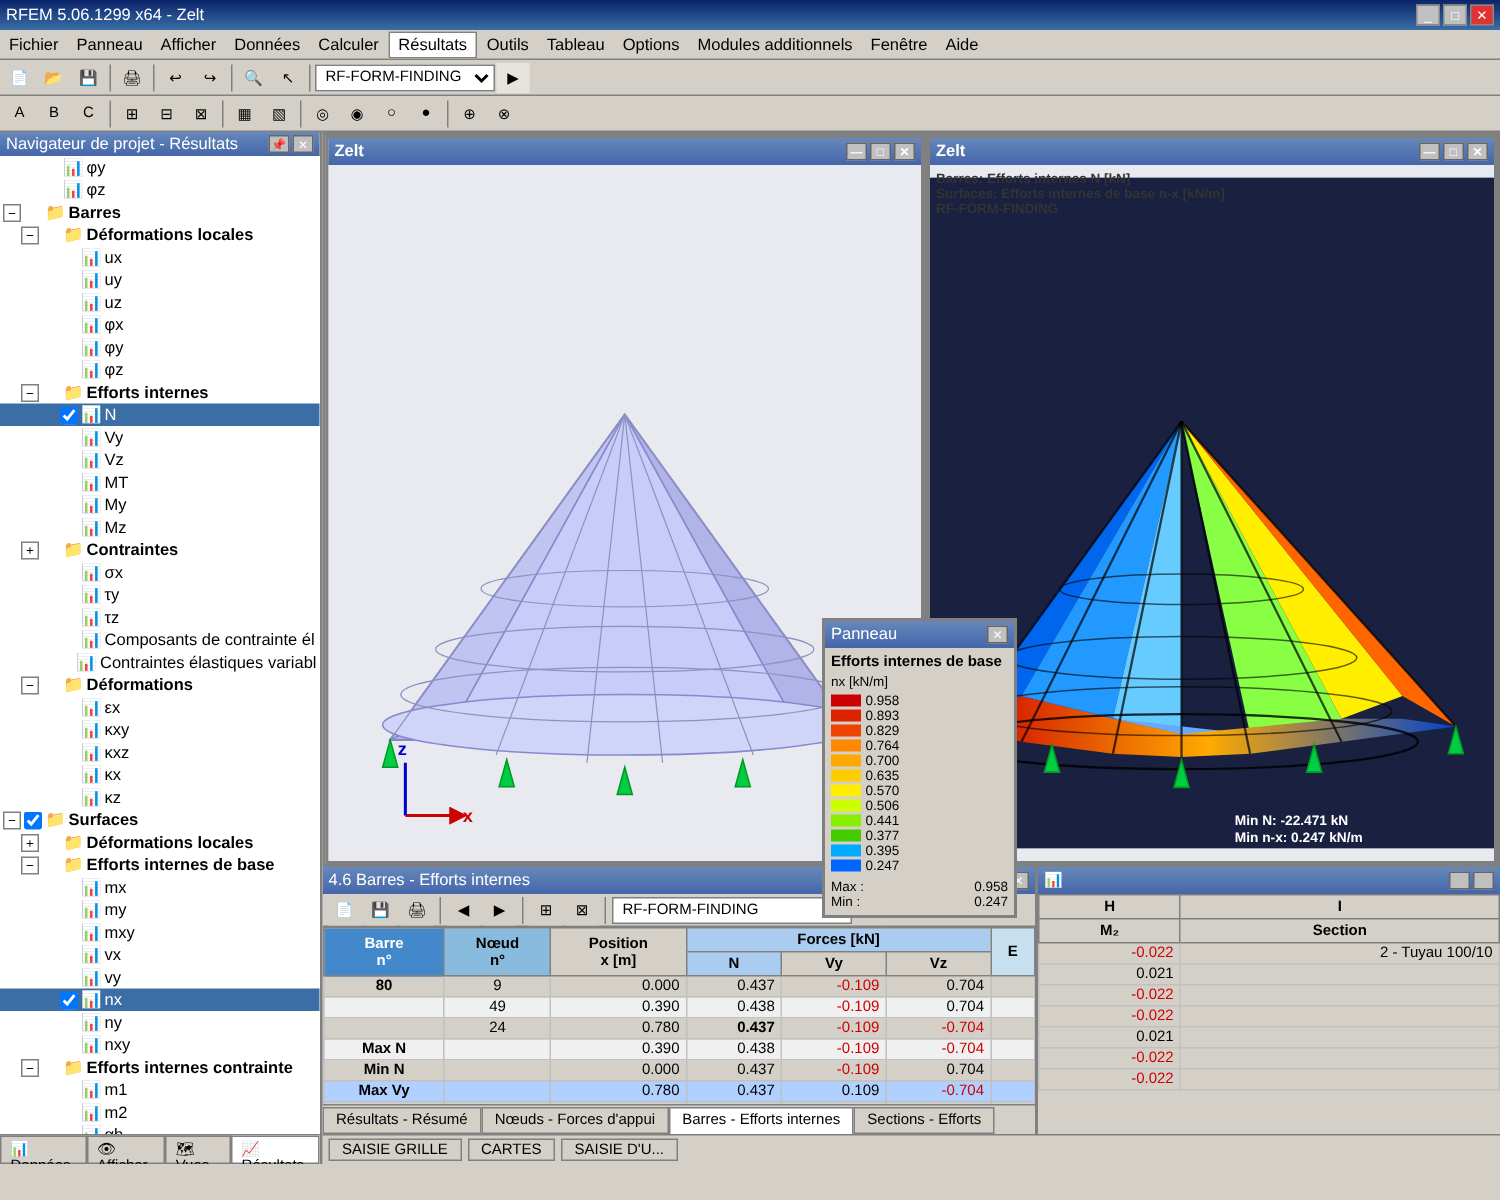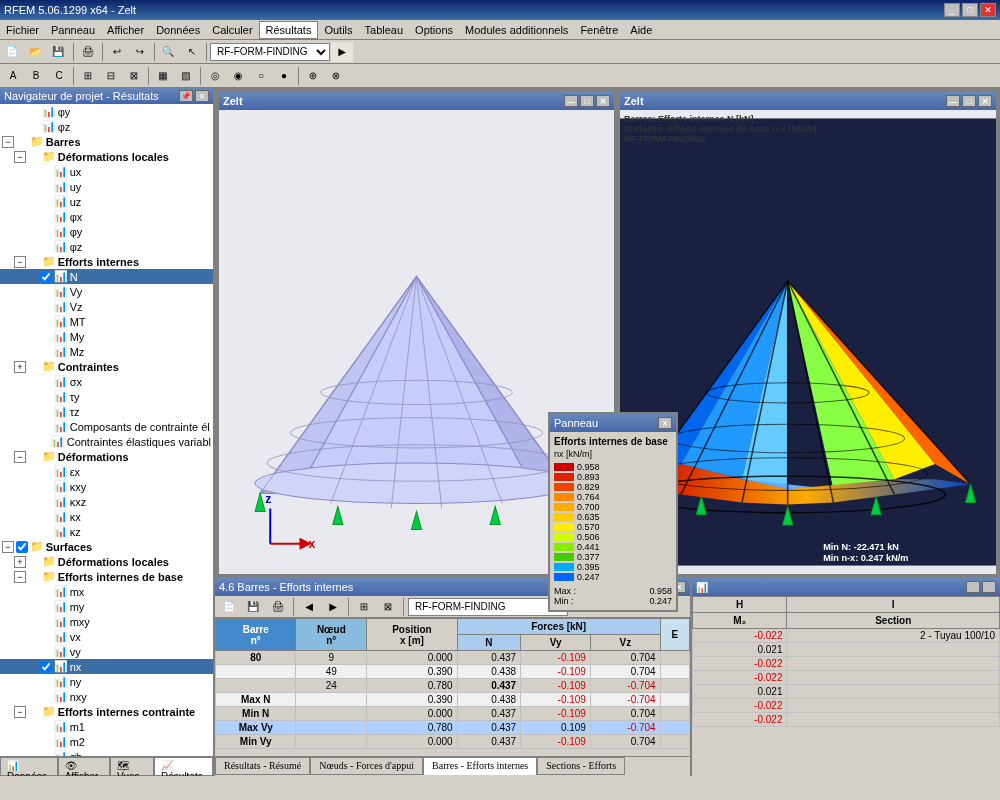--- a/index.html
+++ b/index.html
@@ -744,21 +744,21 @@
     <td>0.000</td>
     <td style="font-weight:normal">0.437</td>
     <td style="color:#cc0000">-0.109</td>
     <td style="color:#000">0.704</td>
     <td></td>
   </tr>
               </tbody>
           </table>
         </div>
 
-        <div id="tab-bar" style="height:20px;background:#d4d0c8;display:flex;align-items:flex-start;border-top:1px solid #808080;font-family:Liberation Serif, serif;">
+        <div id="tab-bar" style="height:20px;background:#d4d0c8;display:flex;align-items:center;border-top:1px solid #808080;">
         <div class="tab-btn">Résultats - Résumé</div>
             <div class="tab-btn">Nœuds - Forces d'appui</div>
             <div class="tab-btn active">Barres - Efforts internes</div>
             <div class="tab-btn">Sections - Efforts</div>
           </div>
       </div>
 
       <div id="right-mini-panel" style="width:310px;display:flex;flex-direction:column;border-left:2px solid #808080;background:#d4d0c8;">
         <div style="background:linear-gradient(to bottom,#6688bb,#4466aa);color:#fff;height:18px;display:flex;align-items:center;padding:0 4px;font-size:11px;justify-content:space-between;">
           <span style="font-size:10px;">📊</span>
@@ -807,20 +807,25 @@
                 <tr>
     <td style="color:#cc0000">-0.022</td>
     <td></td>
   </tr>
               </tbody>
           </table>
         </div>
       </div>
     </div>
 
+    <div id="bottom-status">
+      <div class="status-btn">SAISIE GRILLE</div>
+      <div class="status-btn">CARTES</div>
+      <div class="status-btn">SAISIE D'U...</div>
+    </div>
   </div>
 </div>
 
 <div id="panel-window" style="position:fixed;left:548px;top:412px;">
   <div id="panel-titlebar">
     <span>Panneau</span>
     <div style="width:14px;height:12px;background:#c0c0c0;border:1px solid #666;font-size:8px;display:flex;align-items:center;justify-content:center;cursor:pointer;">✕</div>
   </div>
   <div id="panel-content">
     <div id="panel-title">Efforts internes de base</div>

